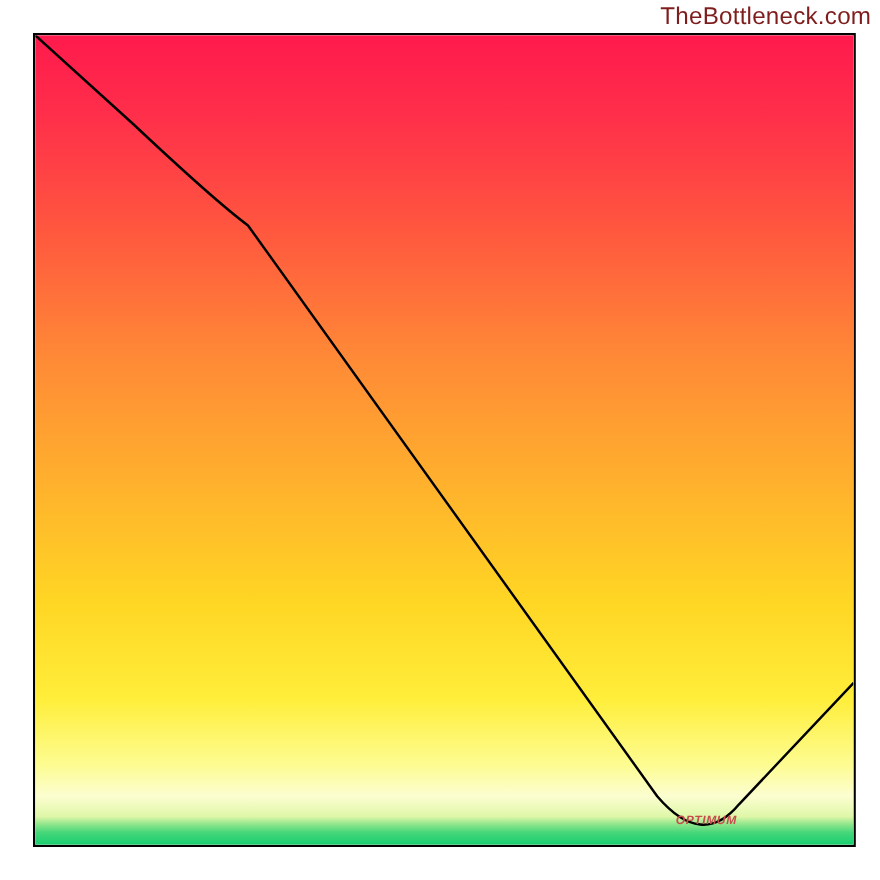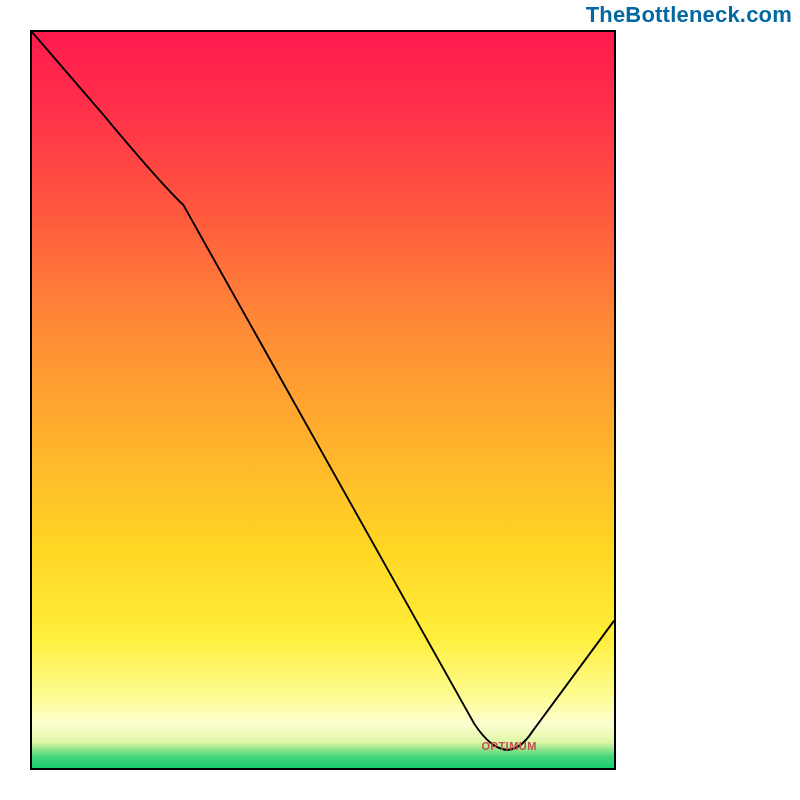--- a/index.html
+++ b/index.html
@@ -13,35 +13,36 @@
   }
   .stage {
     position: relative;
     width: 800px;
     height: 800px;
   }
   .watermark {
     position: absolute;
     top: 2px;
     right: 8px;
-    color: #0369a1;
+    color: #7f1d1d;
     font-size: 22px;
-    font-weight: 700;
+    font-weight: 400;
     letter-spacing: 0.2px;
     user-select: none;
   }
   .plot-frame {
     position: absolute;
     left: 30px;
     top: 30px;
-    width: 586px;
+    width: 748px;
     height: 740px;
     border: 2.5px solid #000000;
     box-sizing: border-box;
     overflow: hidden;
+    font-style: italic;
   }
   .gradient-bg {
     position: absolute;
     inset: 0;
     
     background:
       linear-gradient(
         to bottom,
         #ff1a4d 0%,
         #ff2f4a 10%,

